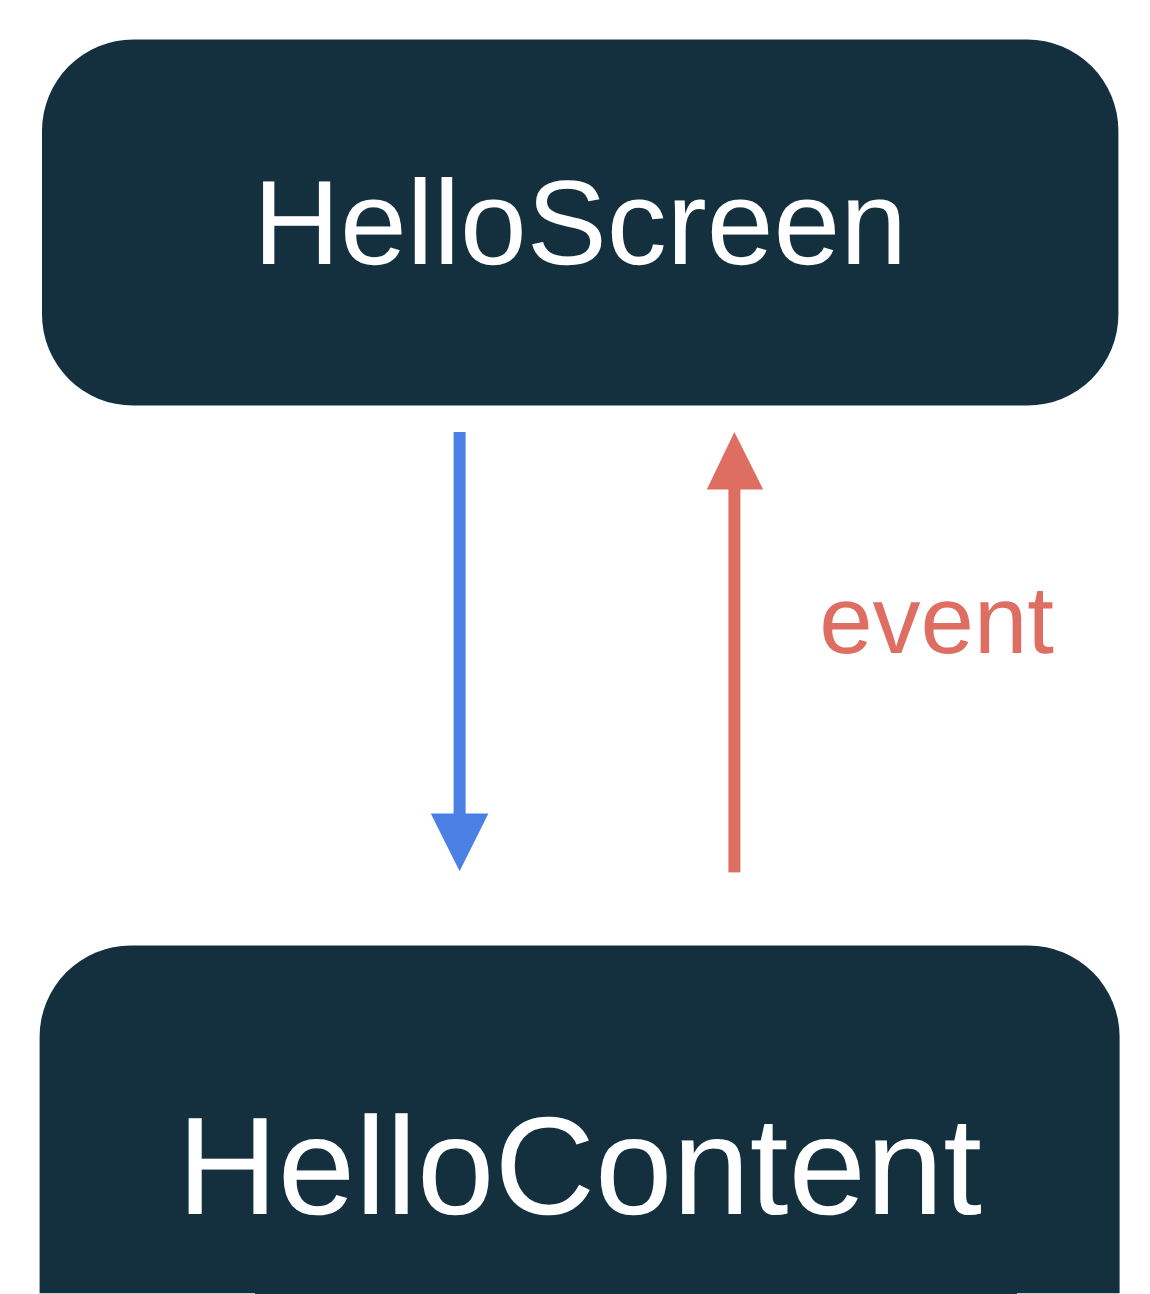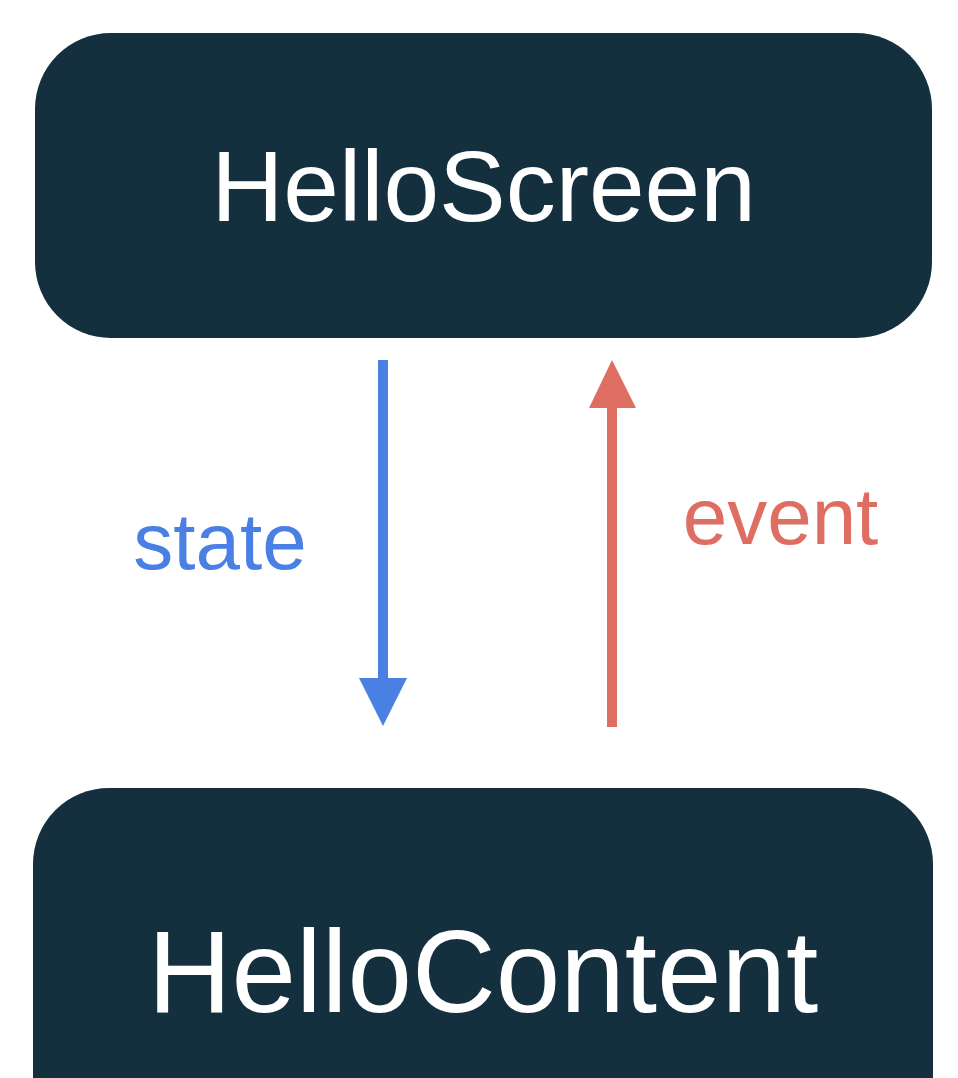--- a/index.html
+++ b/index.html
@@ -91,21 +91,20 @@
     <g>
       <rect class="arrow-state-shape" x="378" y="360" width="10" height="325"></rect>
       <polygon class="arrow-state-shape" points="359,678 407,678 383,726"></polygon>
     </g>
     <g>
       <polygon class="arrow-event-shape" points="589,408 636,408 612,360"></polygon>
       <rect class="arrow-event-shape" x="607" y="400" width="10" height="327"></rect>
     </g>
   </svg>
 
-  <div class="edge-label edge-label-state">state</div>
 
   <div class="edge-label edge-label-event">event</div>
 
   <div class="node node-bottom">
     <span class="node-label">HelloContent</span>
   </div>
 
 </div>
 
 </body></html>

